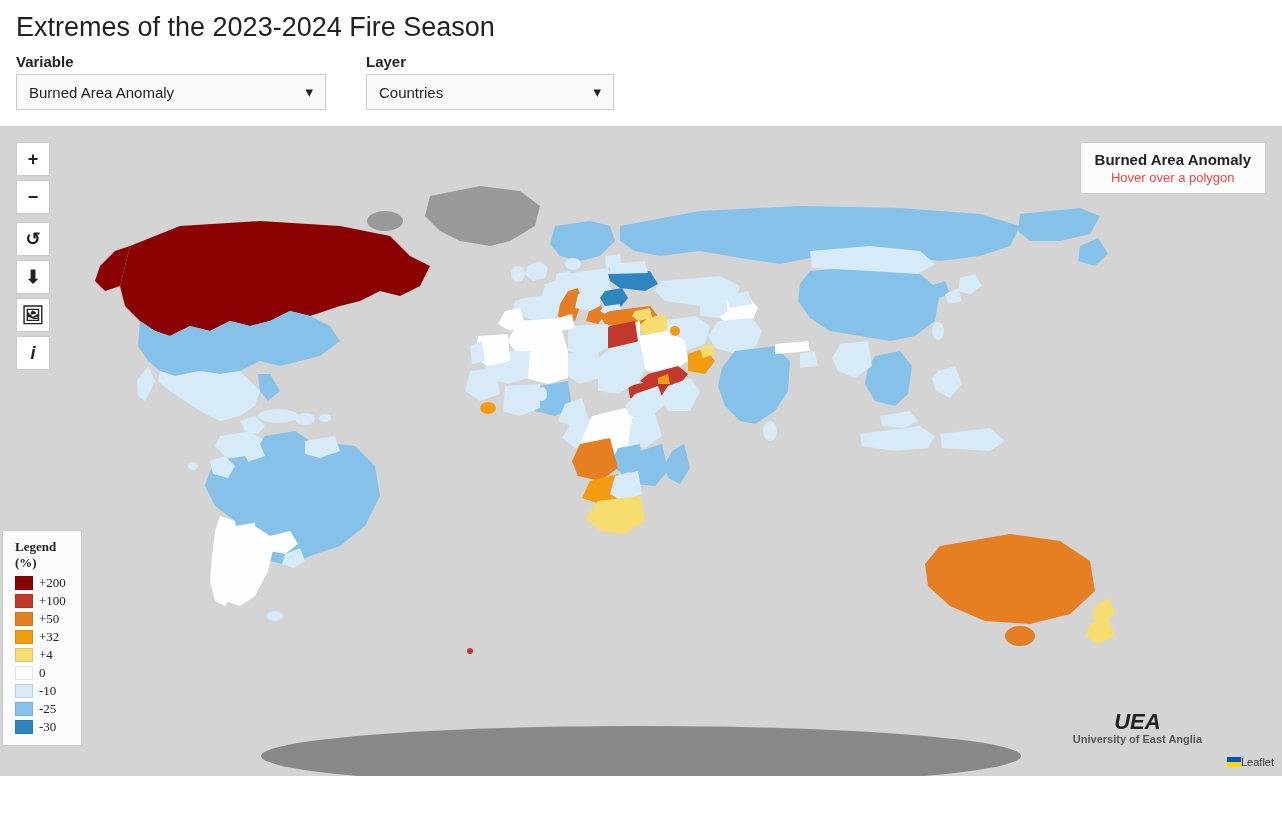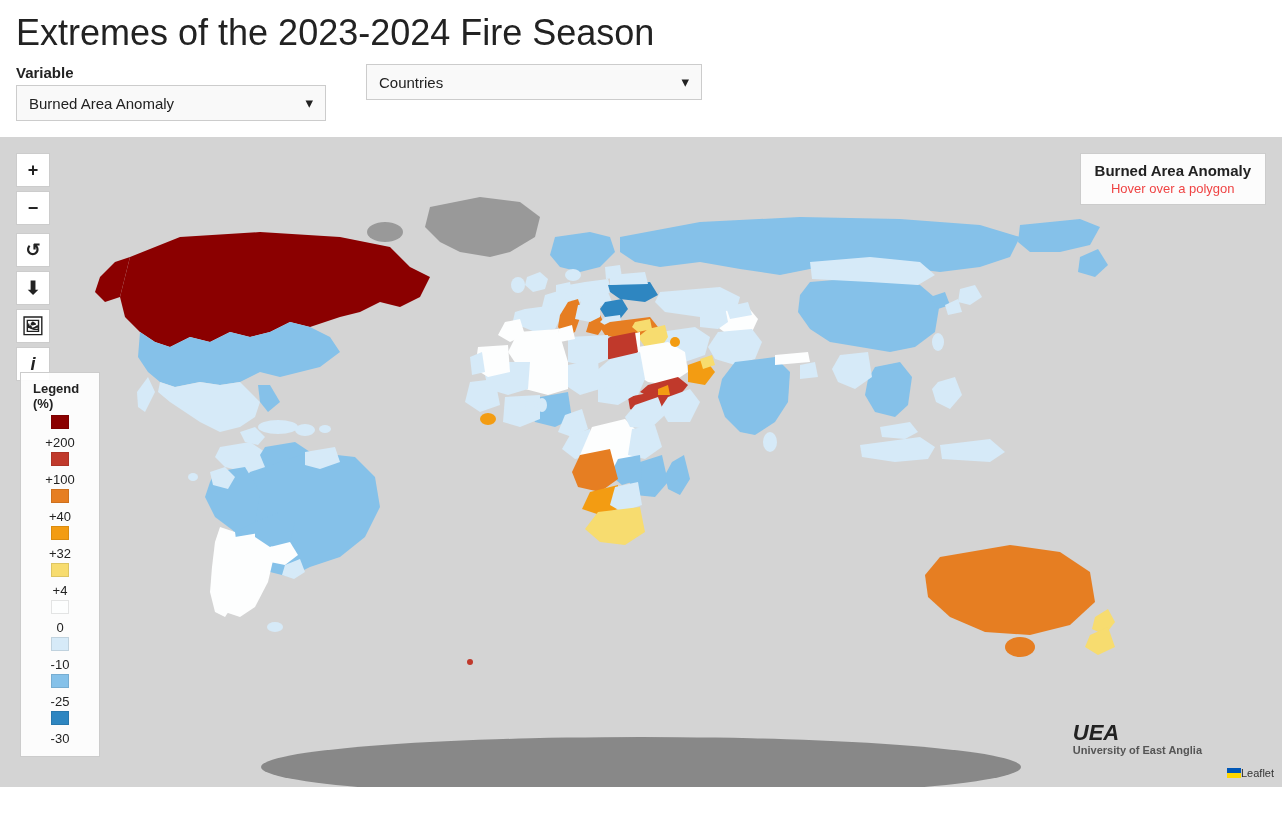--- a/index.html
+++ b/index.html
@@ -2,21 +2,21 @@
 <html><head>
   <meta charset="utf-8">
   <style>
     * { box-sizing: border-box; margin: 0; padding: 0; }
     body { font-family: Arial, sans-serif; background: #fff; color: #222; width: 1282px; min-height: 837px; }
 
     .page-header {
       padding: 12px 16px 6px 16px;
     }
     .page-title {
-      font-size: 36px;
+      font-size: 27px;
       font-weight: normal;
       margin-bottom: 10px;
     }
     .controls-row {
       display: flex;
       gap: 40px;
       align-items: flex-start;
       margin-bottom: 10px;
     }
     .control-group {
@@ -33,21 +33,21 @@
       align-items: center;
       border: 1px solid #ccc;
       background: #f9f9f9;
       padding: 8px 12px;
       width: 310px;
       cursor: pointer;
       font-size: 15px;
       justify-content: space-between;
     }
     .control-select-variable { width: 310px; }
-    .control-select-layer { width: 336px; }
+    .control-select-layer { width: 248px; }
 
     .map-container {
       position: relative;
       width: 1282px;
       height: 650px;
       background: #d4d4d4;
       overflow: hidden;
     }
 
     
@@ -79,39 +79,39 @@
       font-size: 18px;
       font-weight: bold;
       user-select: none;
     }
     .map-btn-sep { margin-top: 4px; }
 
     
     .map-legend {
       position: absolute;
       bottom: 30px;
-      left: 20px;
+      left: 2px;
       background: rgba(255,255,255,0.92);
       border: 1px solid #ccc;
       padding: 8px 12px;
       font-size: 13px;
       z-index: 10;
       min-width: 80px;
+      font-family: Liberation Serif, serif;
     }
     .legend-title {
       font-weight: bold;
       font-size: 13px;
       margin-bottom: 4px;
     }
     .legend-item {
       display: flex;
       align-items: center;
       gap: 6px;
       margin: 2px 0;
-      flex-direction: column;
     }
     .legend-color {
       width: 18px;
       height: 14px;
       display: inline-block;
       border: 1px solid rgba(0,0,0,0.1);
     }
 
     
     .hover-info {
@@ -138,20 +138,21 @@
 
     
     .uea-logo {
       position: absolute;
       bottom: 30px;
       right: 80px;
       z-index: 10;
       font-size: 13px;
       font-weight: bold;
       color: #333;
+      text-align: center;
     }
     .uea-text {
       font-size: 22px;
       font-weight: bold;
       font-style: italic;
       color: #222;
       line-height: 1;
     }
     .uea-sub {
       font-size: 11px;
@@ -187,20 +188,21 @@
   <h1 class="page-title">Extremes of the 2023-2024 Fire Season</h1>
   <div class="controls-row">
     <div class="control-group">
       <span class="control-label">Variable</span>
       <div class="control-select control-select-variable">
         <span>Burned Area Anomaly</span>
         <span>▾</span>
       </div>
     </div>
     <div class="control-group">
+      <span class="control-label">Layer</span>
       <div class="control-select control-select-layer">
         <span>Countries</span>
         <span>▾</span>
       </div>
     </div>
   </div>
 </div>
 
 <div class="map-container">
 
@@ -466,21 +468,21 @@
         <div class="legend-item">
           <span class="legend-color" style="background:#8B0000"></span>
           <span>+200</span>
         </div>
         <div class="legend-item">
           <span class="legend-color" style="background:#C0392B"></span>
           <span>+100</span>
         </div>
         <div class="legend-item">
           <span class="legend-color" style="background:#E67E22"></span>
-          <span>+40</span>
+          <span>+50</span>
         </div>
         <div class="legend-item">
           <span class="legend-color" style="background:#F39C12"></span>
           <span>+32</span>
         </div>
         <div class="legend-item">
           <span class="legend-color" style="background:#F7DC6F"></span>
           <span>+4</span>
         </div>
         <div class="legend-item">

